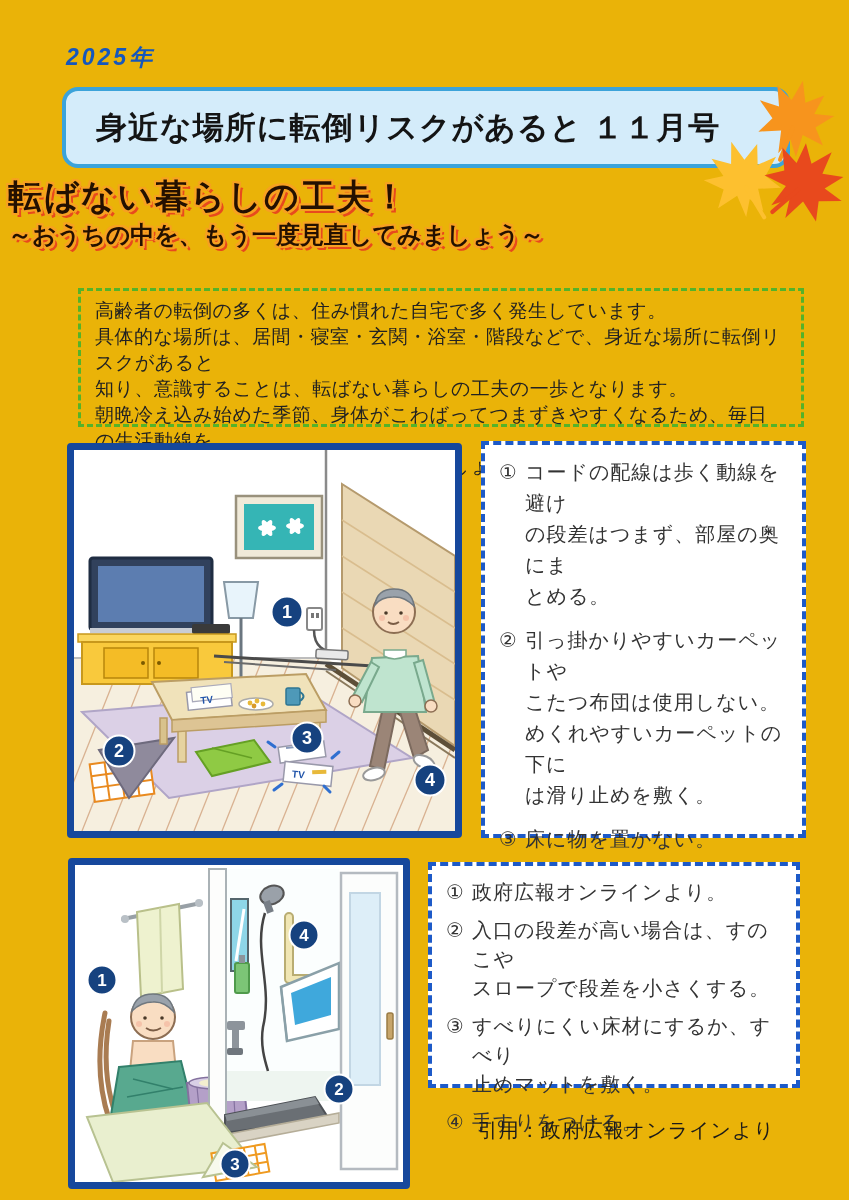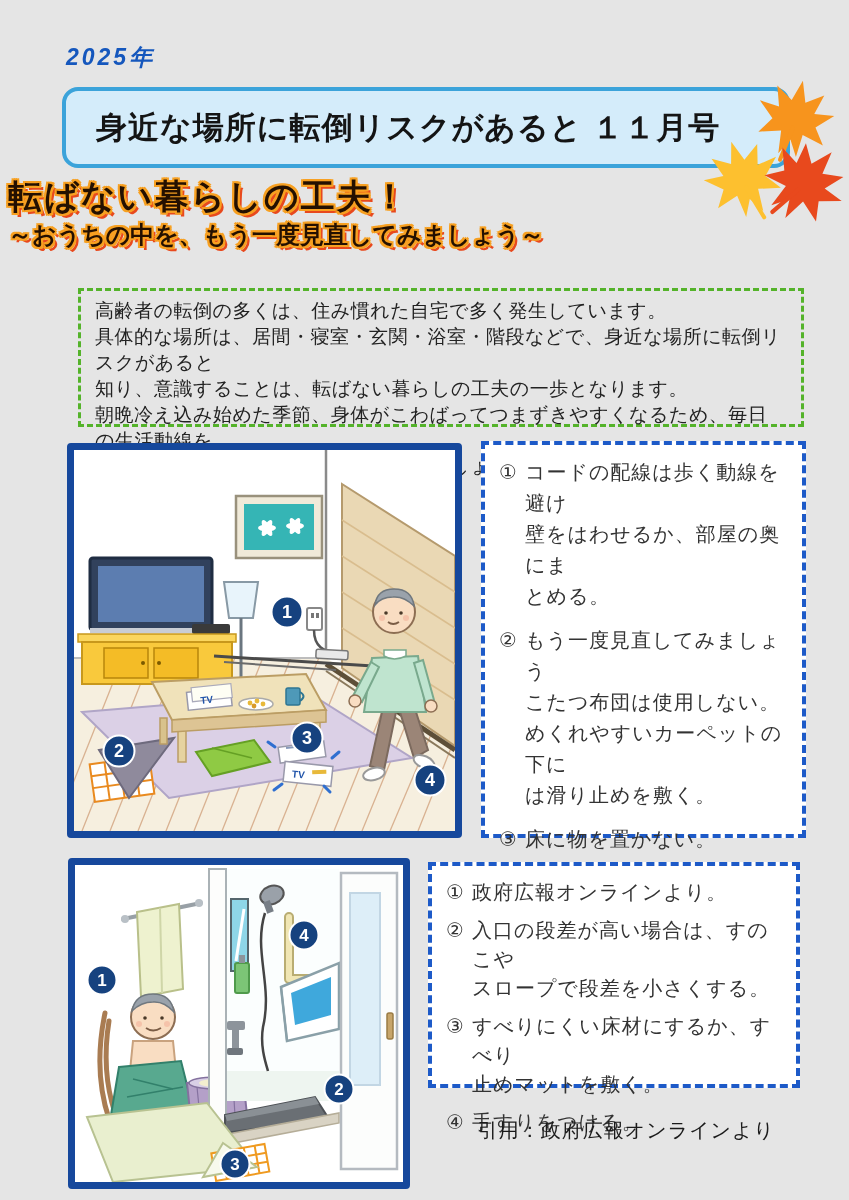--- a/index.html
+++ b/index.html
@@ -1,17 +1,17 @@
 <!DOCTYPE html>
 <html lang="ja"><head>
 <meta charset="utf-8">
 <style>
   html,body{margin:0;padding:0;background:#9e9e9e;}
   .page{
-    position:relative;width:849px;height:1200px;background:#e5e5e5;
+    position:relative;width:849px;height:1200px;background:#eab308;
     margin:0 auto;overflow:hidden;
     font-family:"Liberation Sans","DejaVu Sans",sans-serif;color:#1c1c1c;
   }
   .year{
     position:absolute;left:66px;top:42px;
     font-size:23px;font-weight:bold;font-style:italic;
     color:#1557bd;letter-spacing:3px;
   }
   .header-box{
     position:absolute;left:62px;top:87px;width:728px;height:81px;
@@ -291,26 +291,26 @@
         <circle cx="356" cy="330" r="15.5" fill="#16427f" stroke="#ffffff" stroke-width="2"></circle>
         <text x="356" y="336" text-anchor="middle" font-size="18" font-weight="bold" fill="#ffffff">4</text>
       </g>
     </svg>
   </div>
 
   <div class="tips-box living">
     <div class="tip">
       <span class="tip-num">①</span>
       <span class="tip-text">コードの配線は歩く動線を避け
-壁をはわせるか、部屋の奥にま
+の段差はつまず、部屋の奥にま
 とめる。</span>
     </div>
     <div class="tip">
       <span class="tip-num">②</span>
-      <span class="tip-text">もう一度見直してみましょう
+      <span class="tip-text">引っ掛かりやすいカーペットや
 こたつ布団は使用しない。
 めくれやすいカーペットの下に
 は滑り止めを敷く。</span>
     </div>
     <div class="tip">
       <span class="tip-num">③</span>
       <span class="tip-text">床に物を置かない。</span>
     </div>
     <div class="tip">
       <span class="tip-num">④</span>

